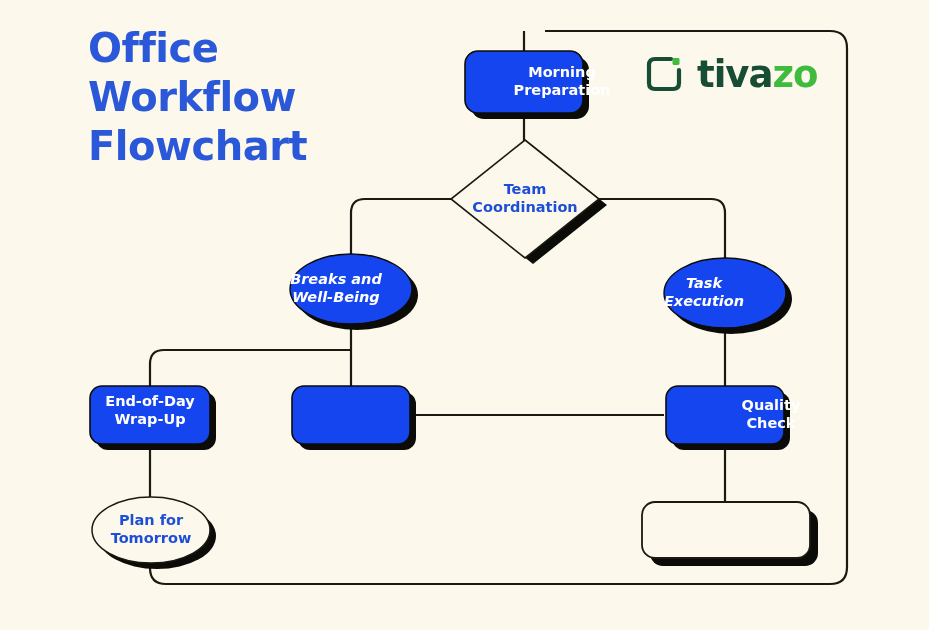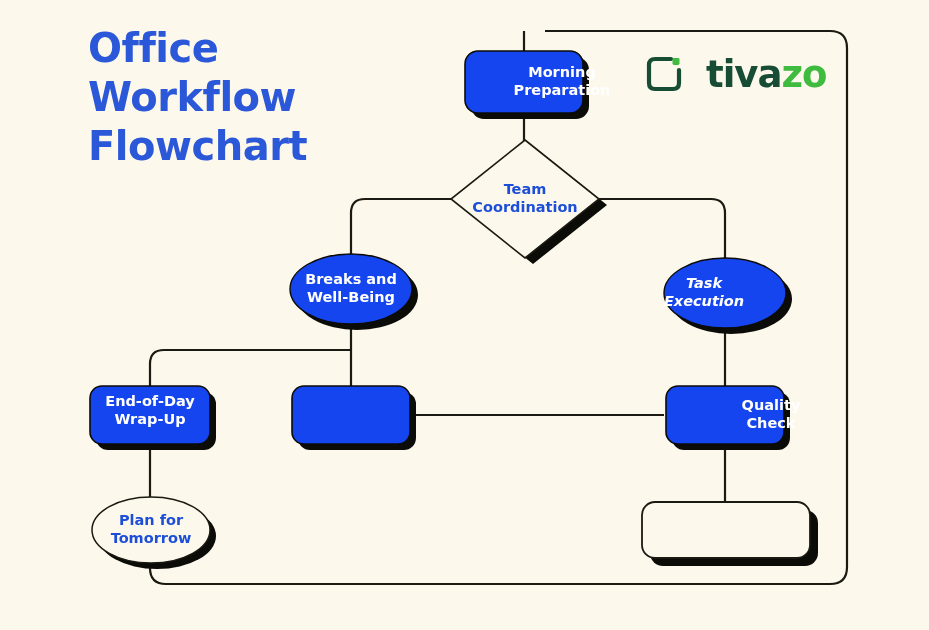--- a/index.html
+++ b/index.html
@@ -13,21 +13,21 @@
   #stage{position:absolute;inset:0;width:929px;height:630px;}
   svg.layer{position:absolute;left:0;top:0;width:929px;height:630px;}
   .title{
     position:absolute;left:88px;top:24px;
     font-size:40px;font-weight:bold;line-height:1.22;
     color:#2A58D8;letter-spacing:-0.5px;
     white-space:pre-line;
   }
   .logo{
     position:absolute;left:645px;top:55px;
-    display:flex;align-items:center;gap:23px;
+    display:flex;align-items:center;gap:14px;
   }
   .logo-mark{width:38px;height:38px;position:relative;}
   .logo-word{
     font-size:37px;font-weight:bold;letter-spacing:-1px;line-height:1;
   }
   .logo-word .a{color:#174D34;}
   .logo-word .b{color:#3FBB3F;}
   .node-label{
     position:absolute;
     text-align:center;
@@ -117,21 +117,21 @@
       <rect x="642" y="502" width="168" height="56" rx="13" fill="#FDF8EC" stroke="#1A1A12" stroke-width="1.8"></rect>
     </g>
   </svg>
 
   <div class="node-label lbl-blue" style="left:465px;top:51px;width:118px;height:62px;margin-left:38px;">Morning
 Preparation</div>
 
   <div class="node-label lbl-dark" style="left:451px;top:170px;width:148px;height:58px;">Team
 Coordination</div>
 
-  <div class="node-label lbl-blue" style="left:291px;top:259px;width:120px;height:60px;">Breaks and
+  <div class="node-label lbl-blue" style="left:276px;top:259px;width:120px;height:60px;font-style:italic;">Breaks and
 Well-Being</div>
 
   <div class="node-label lbl-blue" style="left:644px;top:263px;width:120px;height:60px;font-style:italic;">Task
 Execution</div>
 
   <div class="node-label lbl-blue" style="left:90px;top:386px;width:120px;height:50px;">End-of-Day
 Wrap-Up</div>
 
 
   <div class="node-label lbl-blue" style="left:666px;top:386px;width:118px;height:58px;padding-left:46px;">Quality

